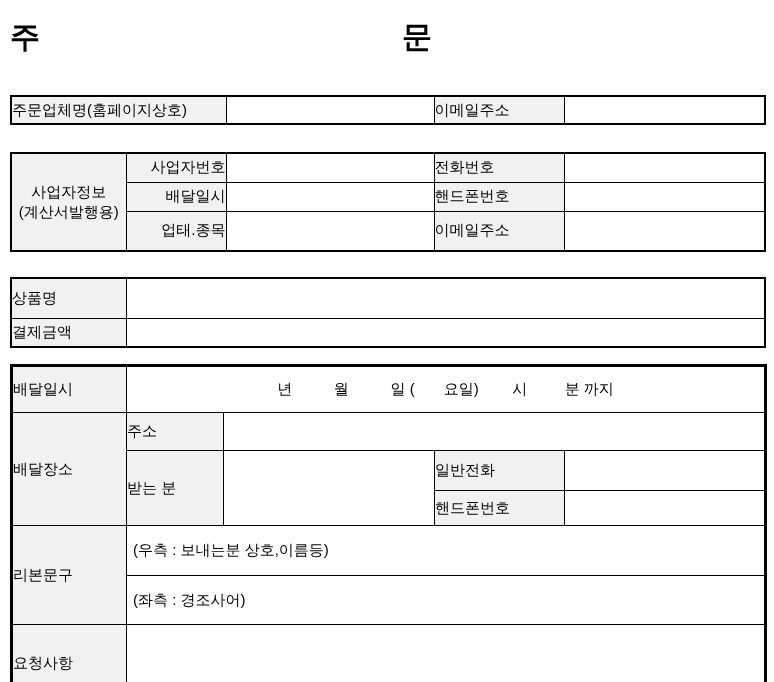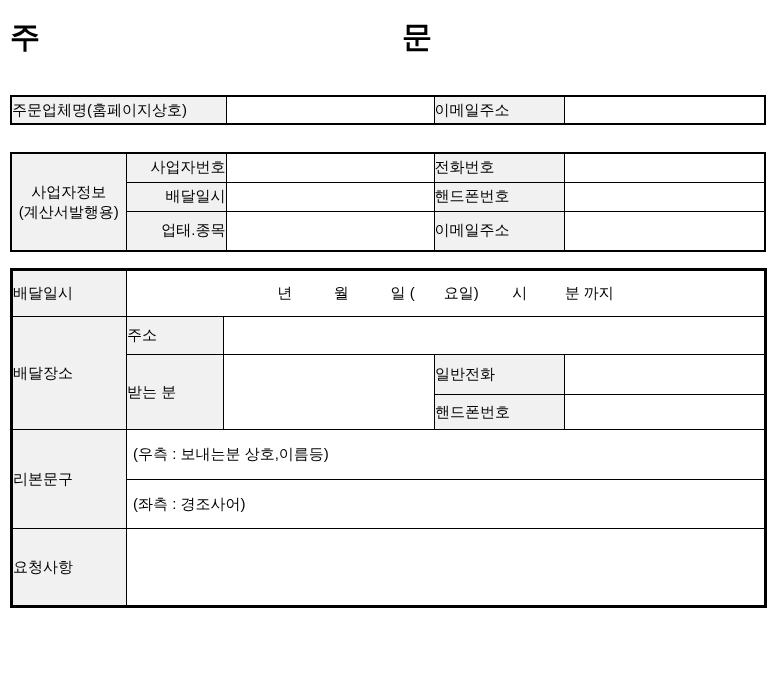--- a/index.html
+++ b/index.html
@@ -116,20 +116,36 @@
     </tr>
     <tr class="h30">
       <td class="hd left">업태.종목</td>
       <td class="val"></td>
       <td class="hd">이메일주소</td>
       <td class="val"></td>
     </tr>
   </tbody>
     </table>
 
+  <table class="t-thin mt3">
+    <colgroup>
+        <col style="width:115px">
+        <col style="width:639px">
+      </colgroup>
+    <tbody>
+        <tr class="h30">
+      <td class="hd">상품명</td>
+      <td class="val"></td>
+    </tr>
+    <tr class="h29">
+      <td class="hd">결제금액</td>
+      <td class="val"></td>
+    </tr>
+  </tbody>
+    </table>
 
   <table class="t-thick mt4">
     <colgroup>
         <col style="width:115px">
         <col style="width:97px">
         <col style="width:211px">
         <col style="width:130px">
         <col style="width:201px">
       </colgroup>
     <tbody>

